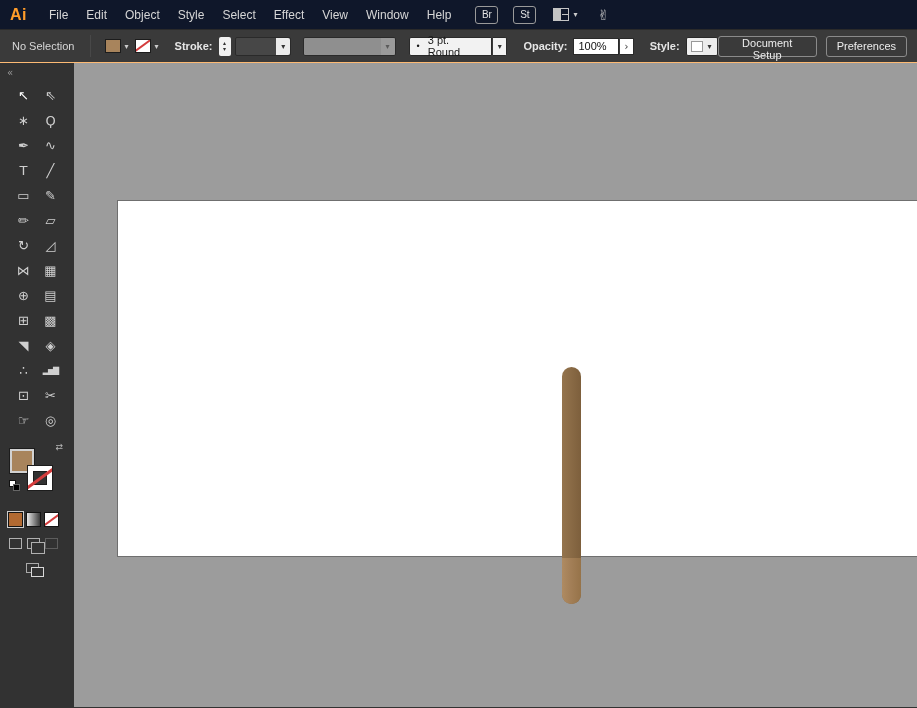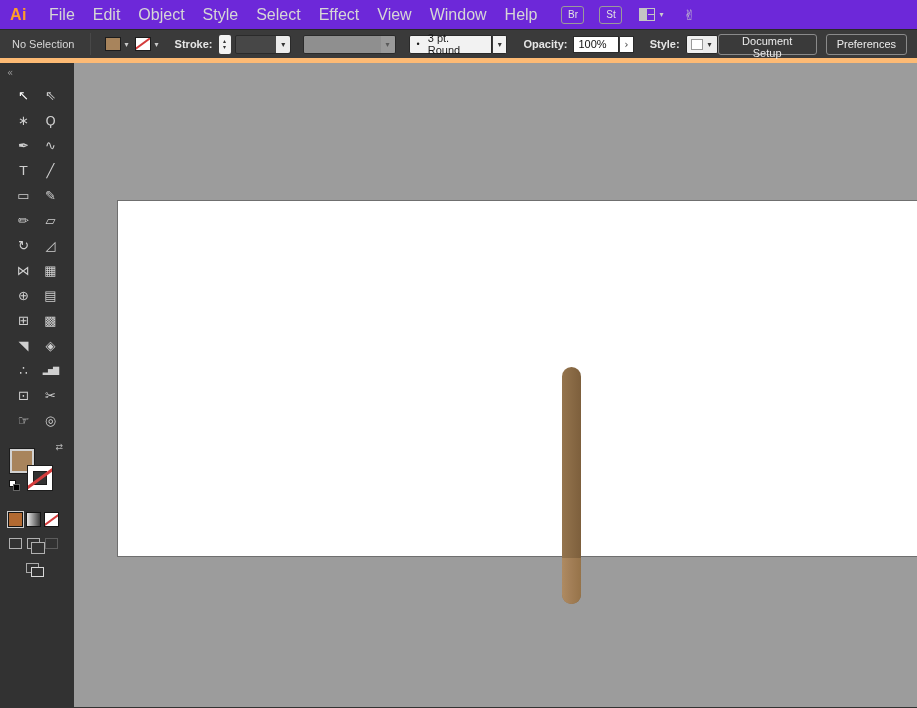--- a/index.html
+++ b/index.html
@@ -1,32 +1,32 @@
 <!DOCTYPE html>
 <html><head>
 <meta charset="utf-8">
 <style>
   * { margin:0; padding:0; box-sizing:border-box; }
   html,body { width:917px; height:708px; overflow:hidden; }
   body { background:#323232; font-family:"Liberation Sans", sans-serif; -webkit-font-smoothing:antialiased; }
   .glyph { font-family:"DejaVu Sans", sans-serif; }
 
   
-  .menubar { height:30px; background:#6d28d9; display:flex; align-items:center; color:#d6d6d6; border-bottom:1px solid #2a2a2a; }
+  .menubar { height:30px; background:#0f172a; display:flex; align-items:center; color:#d6d6d6; border-bottom:1px solid #2a2a2a; }
   .logo { color:#FF9C2A; font-weight:bold; font-size:16px; padding:0 13px 0 10px; letter-spacing:0.5px; }
-  .menu-item { font-size:16px; padding:0 9px; height:30px; line-height:30px; cursor:default;text-align:center; }
+  .menu-item { font-size:12px; padding:0 9px; height:30px; line-height:30px; cursor:default;text-align:center; }
   .mb-icon-btn { width:23px; height:18px; border:1px solid #9a9a9a; border-radius:3px; font-size:10px; display:flex; align-items:center; justify-content:center; margin-left:15px; color:#e2e2e2; }
   .workspace { display:flex; align-items:center; margin-left:17px; }
   .ws-box { width:16px; height:13px; border:1px solid #c4c4c4; background:linear-gradient(90deg,#c4c4c4 0 7px, transparent 7px); position:relative; display:inline-block; }
   .ws-box::after { content:""; position:absolute; right:0; top:5px; left:8px; height:1px; background:#c4c4c4; }
   .chev { font-family:"DejaVu Sans", sans-serif; font-size:8px; color:#cccccc; margin-left:4px; }
   .hand-icon { margin-left:20px; color:#cccccc; font-size:14px; }
 
   
-  .control-bar { height:33px; background:#3a3a3a; border-bottom:5px solid #fdba74; display:flex; align-items:center; padding-left:12px; color:#dcdcdc; font-size:11px; }
+  .control-bar { height:33px; background:#3a3a3a; border-bottom:1px solid #fdba74; display:flex; align-items:center; padding-left:12px; color:#dcdcdc; font-size:11px; }
   .status { width:74px; color:#d8d8d8; }
   .vdiv { width:1px; height:22px; background:#272727; border-right:1px solid #484848; margin:0 8px; }
   .swatch-combo { display:flex; align-items:center; margin-left:6px; }
   .swatch { width:16px; height:14px; border:1px solid #1c1c1c; position:relative; overflow:hidden; display:inline-block; }
   .fill-swatch { background:#A8845C; }
   .stroke-swatch { background:#ffffff; }
   .stroke-swatch::after, .redline { content:""; position:absolute; left:-30%; top:45%; width:160%; height:2px; background:#D43C3C; transform:rotate(-36deg); }
   .label { margin-left:16px; font-weight:bold; color:#e6e6e6; }
   .stepper { width:13px; height:19px; background:#f2f2f2; color:#333; display:flex; flex-direction:column; align-items:center; justify-content:center; margin-left:6px; border-radius:2px; line-height:6px; }
   .stepper span { font-size:6px; }

